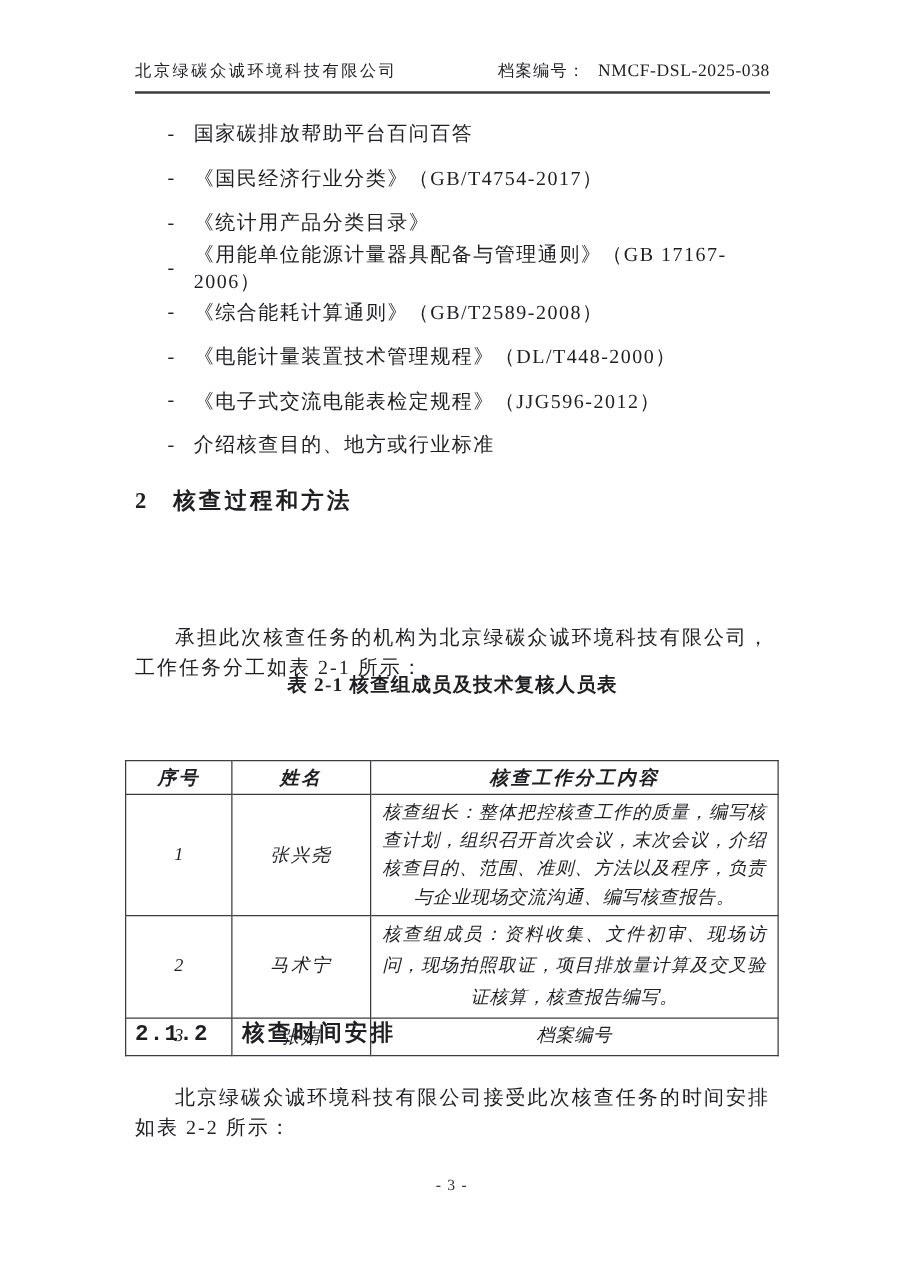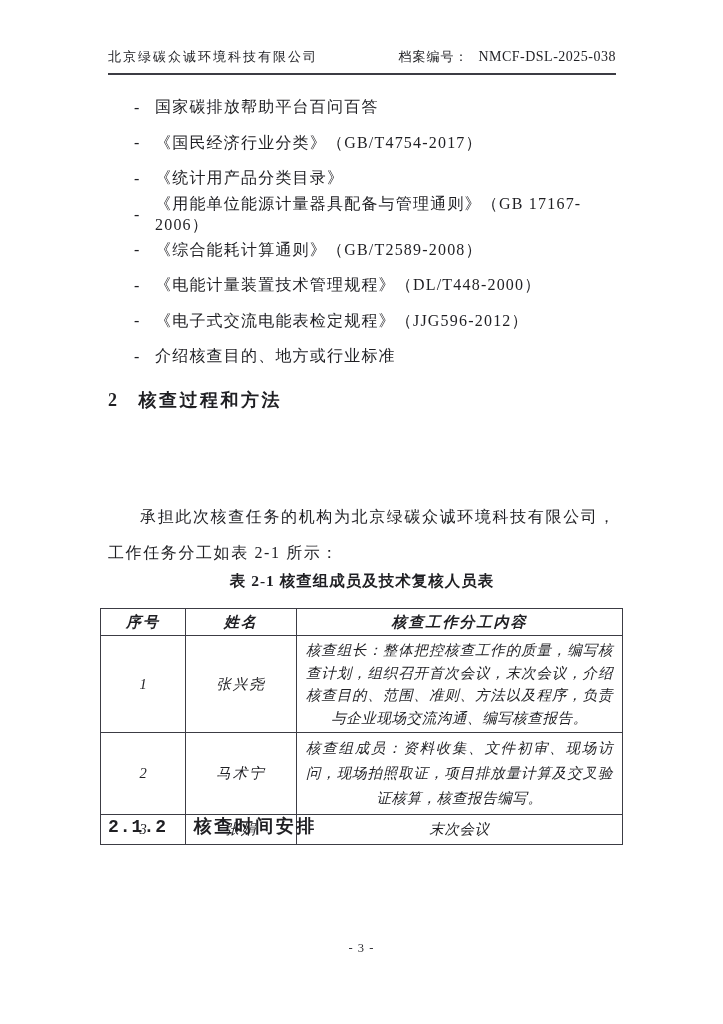--- a/index.html
+++ b/index.html
@@ -36,29 +36,29 @@
   .sec-heading .num { margin-right:16px; letter-spacing:1px; }
   .sec-heading .ttl { letter-spacing:2.5px; }
   .h2   { top:388px; font-size:18px; }
   .h21  { top:436px; font-size:16.5px; }
   .h211 { top:476px; font-size:16.5px; }
   .h212 { top:814px; font-size:18px;font-family:Liberation Mono, monospace; }
 
   
   .para {
     position:absolute; left:108px; width:508px;
-    font-size:16px; line-height:36px; text-indent:2em;
+    font-size:16px; line-height:24px; text-indent:2em;
     text-align:justify; letter-spacing:1.6px;
   }
   .para1 { top:499px; }
   .para2 { top:867px; }
 
   
   .tbl-caption {
-    position:absolute; top:571px; left:108px; width:508px;
+    position:absolute; top:538px; left:108px; width:508px;
     text-align:center; font-weight:bold; font-size:15.5px; letter-spacing:1px;
   }
   table.members {
     position:absolute; top:608px; left:100px; width:523px;
     border-collapse:collapse; table-layout:fixed;
     font-size:14.5px;
   }
   table.members th, table.members td {
     border:1px solid #3c3c44; vertical-align:middle;font-style:italic;
   }
@@ -161,26 +161,27 @@
       <td class="cell-duty">核查组长：整体把控核查工作的质量，编写核查计划，组织召开首次会议，末次会议，介绍核查目的、范围、准则、方法以及程序，负责与企业现场交流沟通、编写核查报告。</td>
     </tr>
     <tr class="r2">
       <td class="cell-no">2</td>
       <td class="cell-name">马术宁</td>
       <td class="cell-duty">核查组成员：资料收集、文件初审、现场访问，现场拍照取证，项目排放量计算及交叉验证核算，核查报告编写。</td>
     </tr>
     <tr class="r3">
       <td class="cell-no">3</td>
       <td class="cell-name">张娟</td>
-      <td class="cell-duty">末次会议</td>
+      <td class="cell-duty">档案编号</td>
     </tr>
   </tbody>
     </table>
 
   <div class="sec-heading h212">
     <span class="num">2.1.2</span>
     <span class="ttl">核查时间安排</span>
   </div>
 
+  <div class="para para2">北京绿碳众诚环境科技有限公司接受此次核查任务的时间安排如表 2-2 所示：</div>
 
   <div class="page-number">- 3 -</div>
 
 </div>
 
 </body></html>

